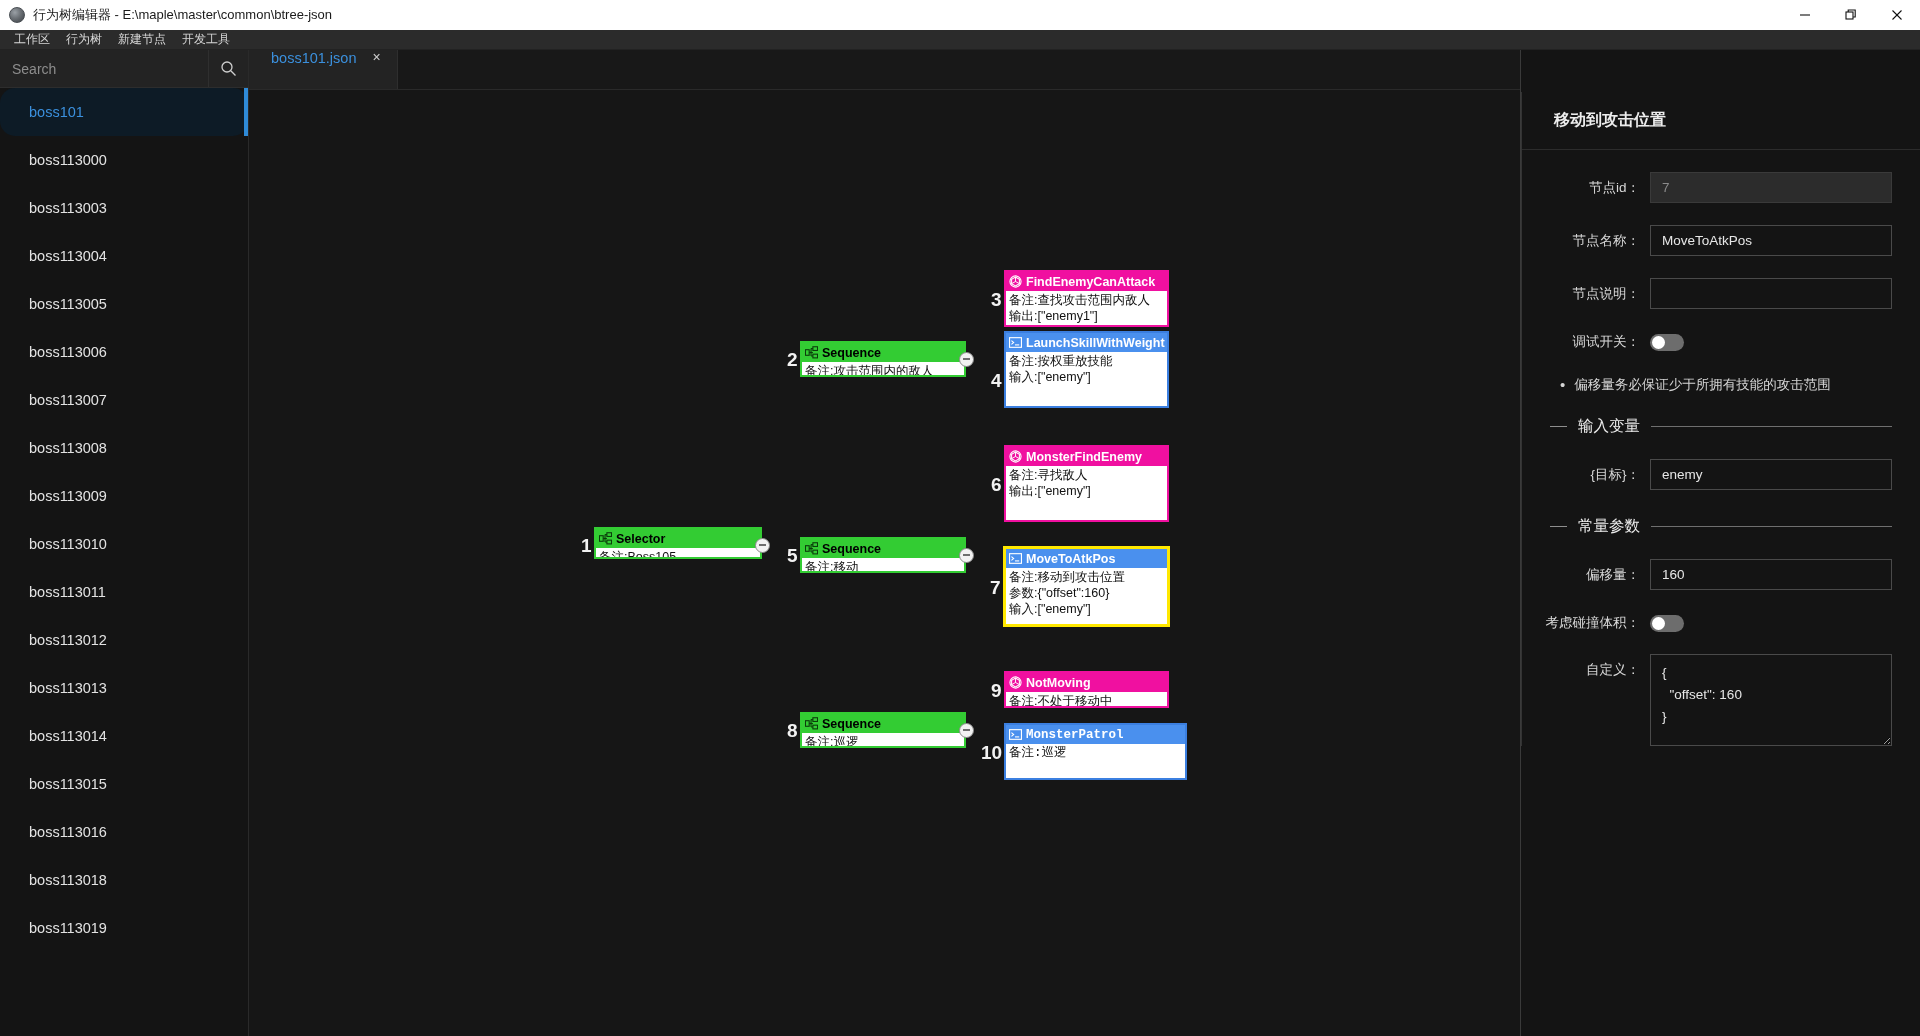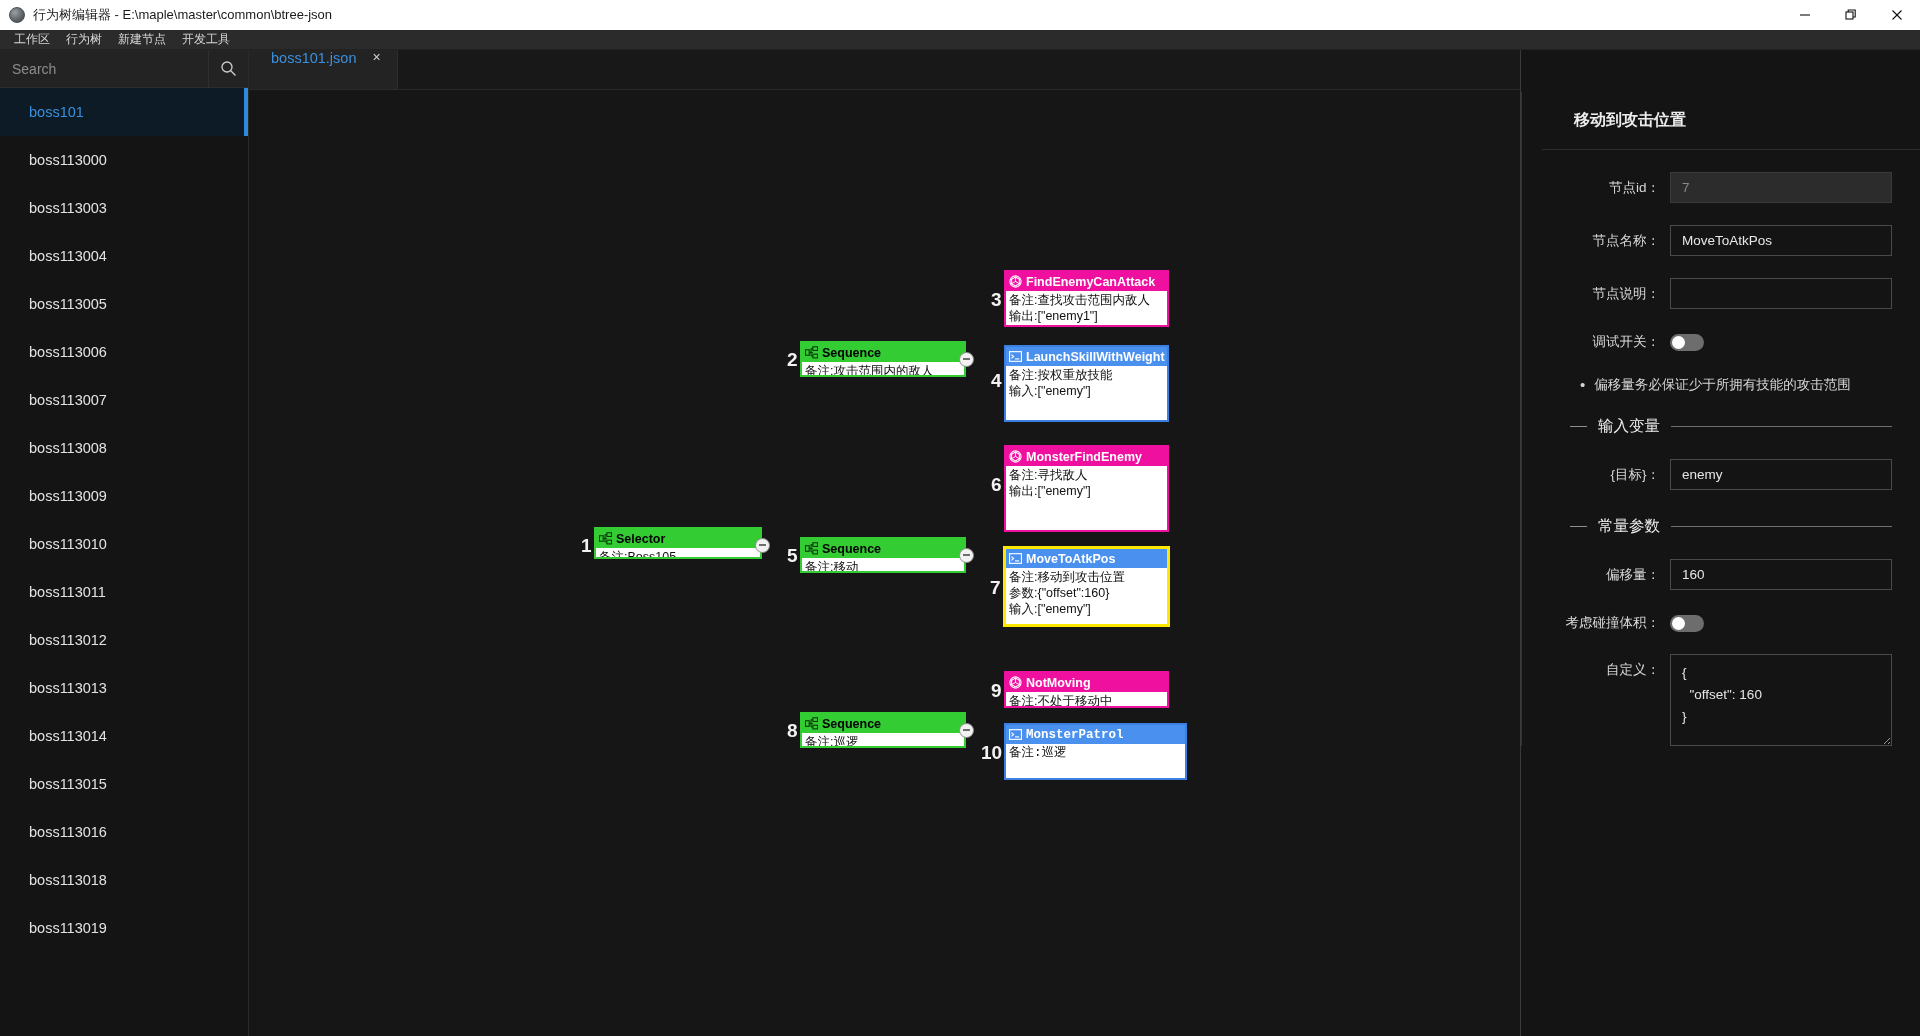--- a/index.html
+++ b/index.html
@@ -66,20 +66,21 @@
   #search-input::placeholder{ color:#8d8d8d; }
   #search-btn{
     width:40px; background:#232323; border-left:1px solid #2f2f2f;
     display:flex;align-items:center;justify-content:center; color:#cfcfcf;
   }
   #file-list{ flex:1; overflow:hidden; }
   .file-item{
     height:48px; display:flex; align-items:center;
     padding-left:29px; font-size:14.5px; color:#e3e3e3;
     position:relative;
+    border-radius:15px;
   }
   .file-item.active{
     background:#0d1b26; color:#3b90dd;
   }
   .file-item.active::after{
     content:""; position:absolute; right:0; top:0; bottom:0; width:4px; background:#2f8bd8;
   }
 
   
   #canvas{
@@ -140,21 +141,21 @@
     display:flex;align-items:center;justify-content:center;
   }
   .port::before{ content:""; width:7px;height:1.5px;background:#6e6e6e; }
 
   
   #inspector{
     width:400px; flex:0 0 400px;
     background:#141414; border-left:1px solid #3a3a3a;
     padding:42px 0 0 0;
   }
-  #insp-card{ background:#141414; border-left:1px solid #333;padding-left:20px; }
+  #insp-card{ background:#141414; border-left:1px solid #333; }
   #insp-title{
     font-size:16px; color:#ededed; font-weight:bold;
     padding:18px 0 18px 32px;
     border-bottom:1px solid #2c2c2c;
   }
   .frow{
     display:flex; align-items:center;
     padding:0 28px 0 0;
     margin-top:22px;
   }
@@ -371,21 +372,21 @@
               </svg>
             </span>
             <span>FindEnemyCanAttack</span>
           </div>
           <div class="nb">
             <div>备注:查找攻击范围内敌人</div>
             <div>输出:["enemy1"]</div>
           </div>
         </div>
         <div class="nnum" style="left: 742px; top: 199.5px;">3</div>
-        <div class="node blue" style="left: 755px; top: 255px; width: 165px; height: 77px;">
+        <div class="node blue" style="left: 755px; top: 241px; width: 165px; height: 77px;">
           <div class="nh">
             <span>
               <svg class="nicon" viewBox="0 0 14 14">
                 <rect x="0.6" y="1.8" width="12.8" height="10.4" fill="none" stroke="#fff" stroke-width="1.2"></rect>
                 <polyline points="2.6,5 5,7 2.6,9" fill="none" stroke="#fff" stroke-width="1.2"></polyline>
                 <line x1="6.4" y1="9.6" x2="11" y2="9.6" stroke="#fff" stroke-width="1.2"></line>
               </svg>
             </span>
             <span>LaunchSkillWithWeight</span>
           </div>
@@ -408,21 +409,21 @@
                 <line x1="6.5" y1="10.8" x2="8.5" y2="10.8" stroke="#0b3d0b" stroke-width="1.2"></line>
               </svg>
             </span>
             <span>Sequence</span>
           </div>
           <div class="nb">
             <div>备注:移动</div>
           </div>
         </div>
         <div class="nnum" style="left: 538px; top: 456px;">5</div>
-        <div class="node pink" style="left: 755px; top: 355px; width: 165px; height: 87px;">
+        <div class="node pink" style="left: 755px; top: 355px; width: 165px; height: 77px;">
           <div class="nh">
             <span>
               <svg class="nicon" viewBox="0 0 14 14">
                 <circle cx="7" cy="7" r="6" fill="none" stroke="#fff" stroke-width="1.2"></circle>
                 <polygon points="7,2.2 11.2,4.7 11.2,9.3 7,11.8 2.8,9.3 2.8,4.7" fill="none" stroke="#fff" stroke-width="1.1"></polygon>
                 <line x1="7" y1="2.2" x2="7" y2="7" stroke="#fff" stroke-width="1"></line>
                 <line x1="7" y1="7" x2="11.2" y2="9.3" stroke="#fff" stroke-width="1"></line>
                 <line x1="7" y1="7" x2="2.8" y2="9.3" stroke="#fff" stroke-width="1"></line>
               </svg>
             </span>

